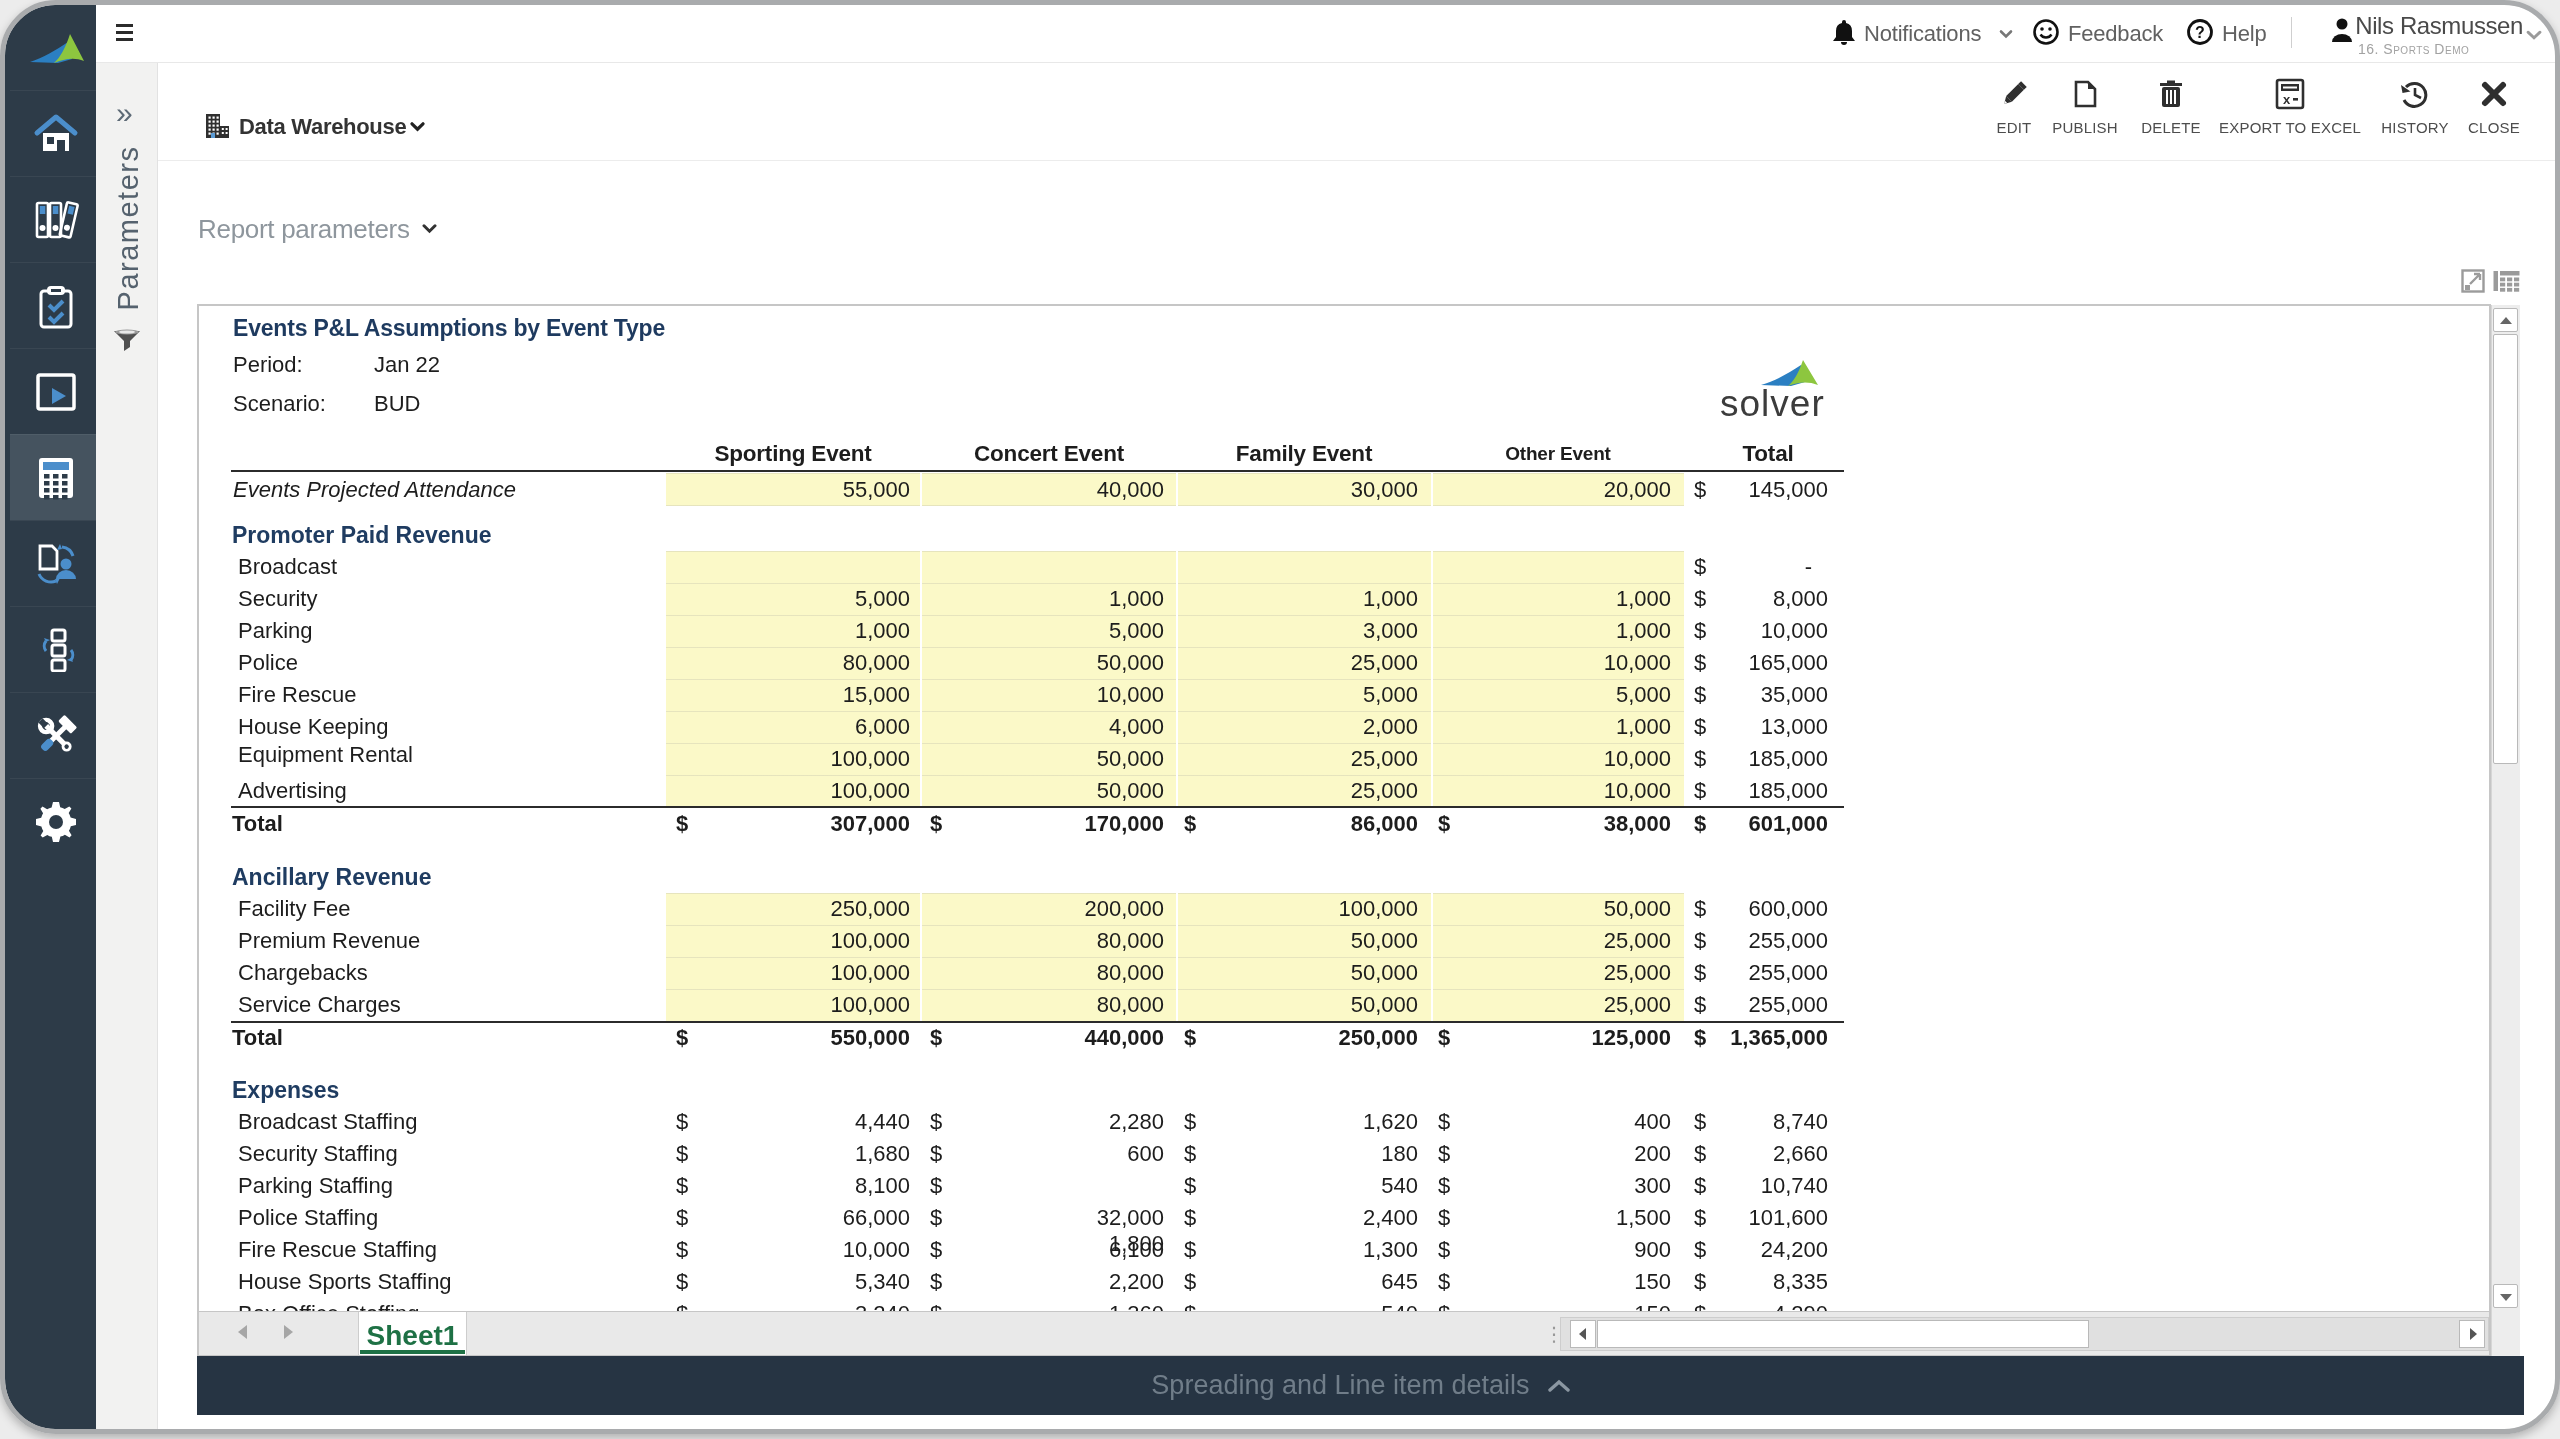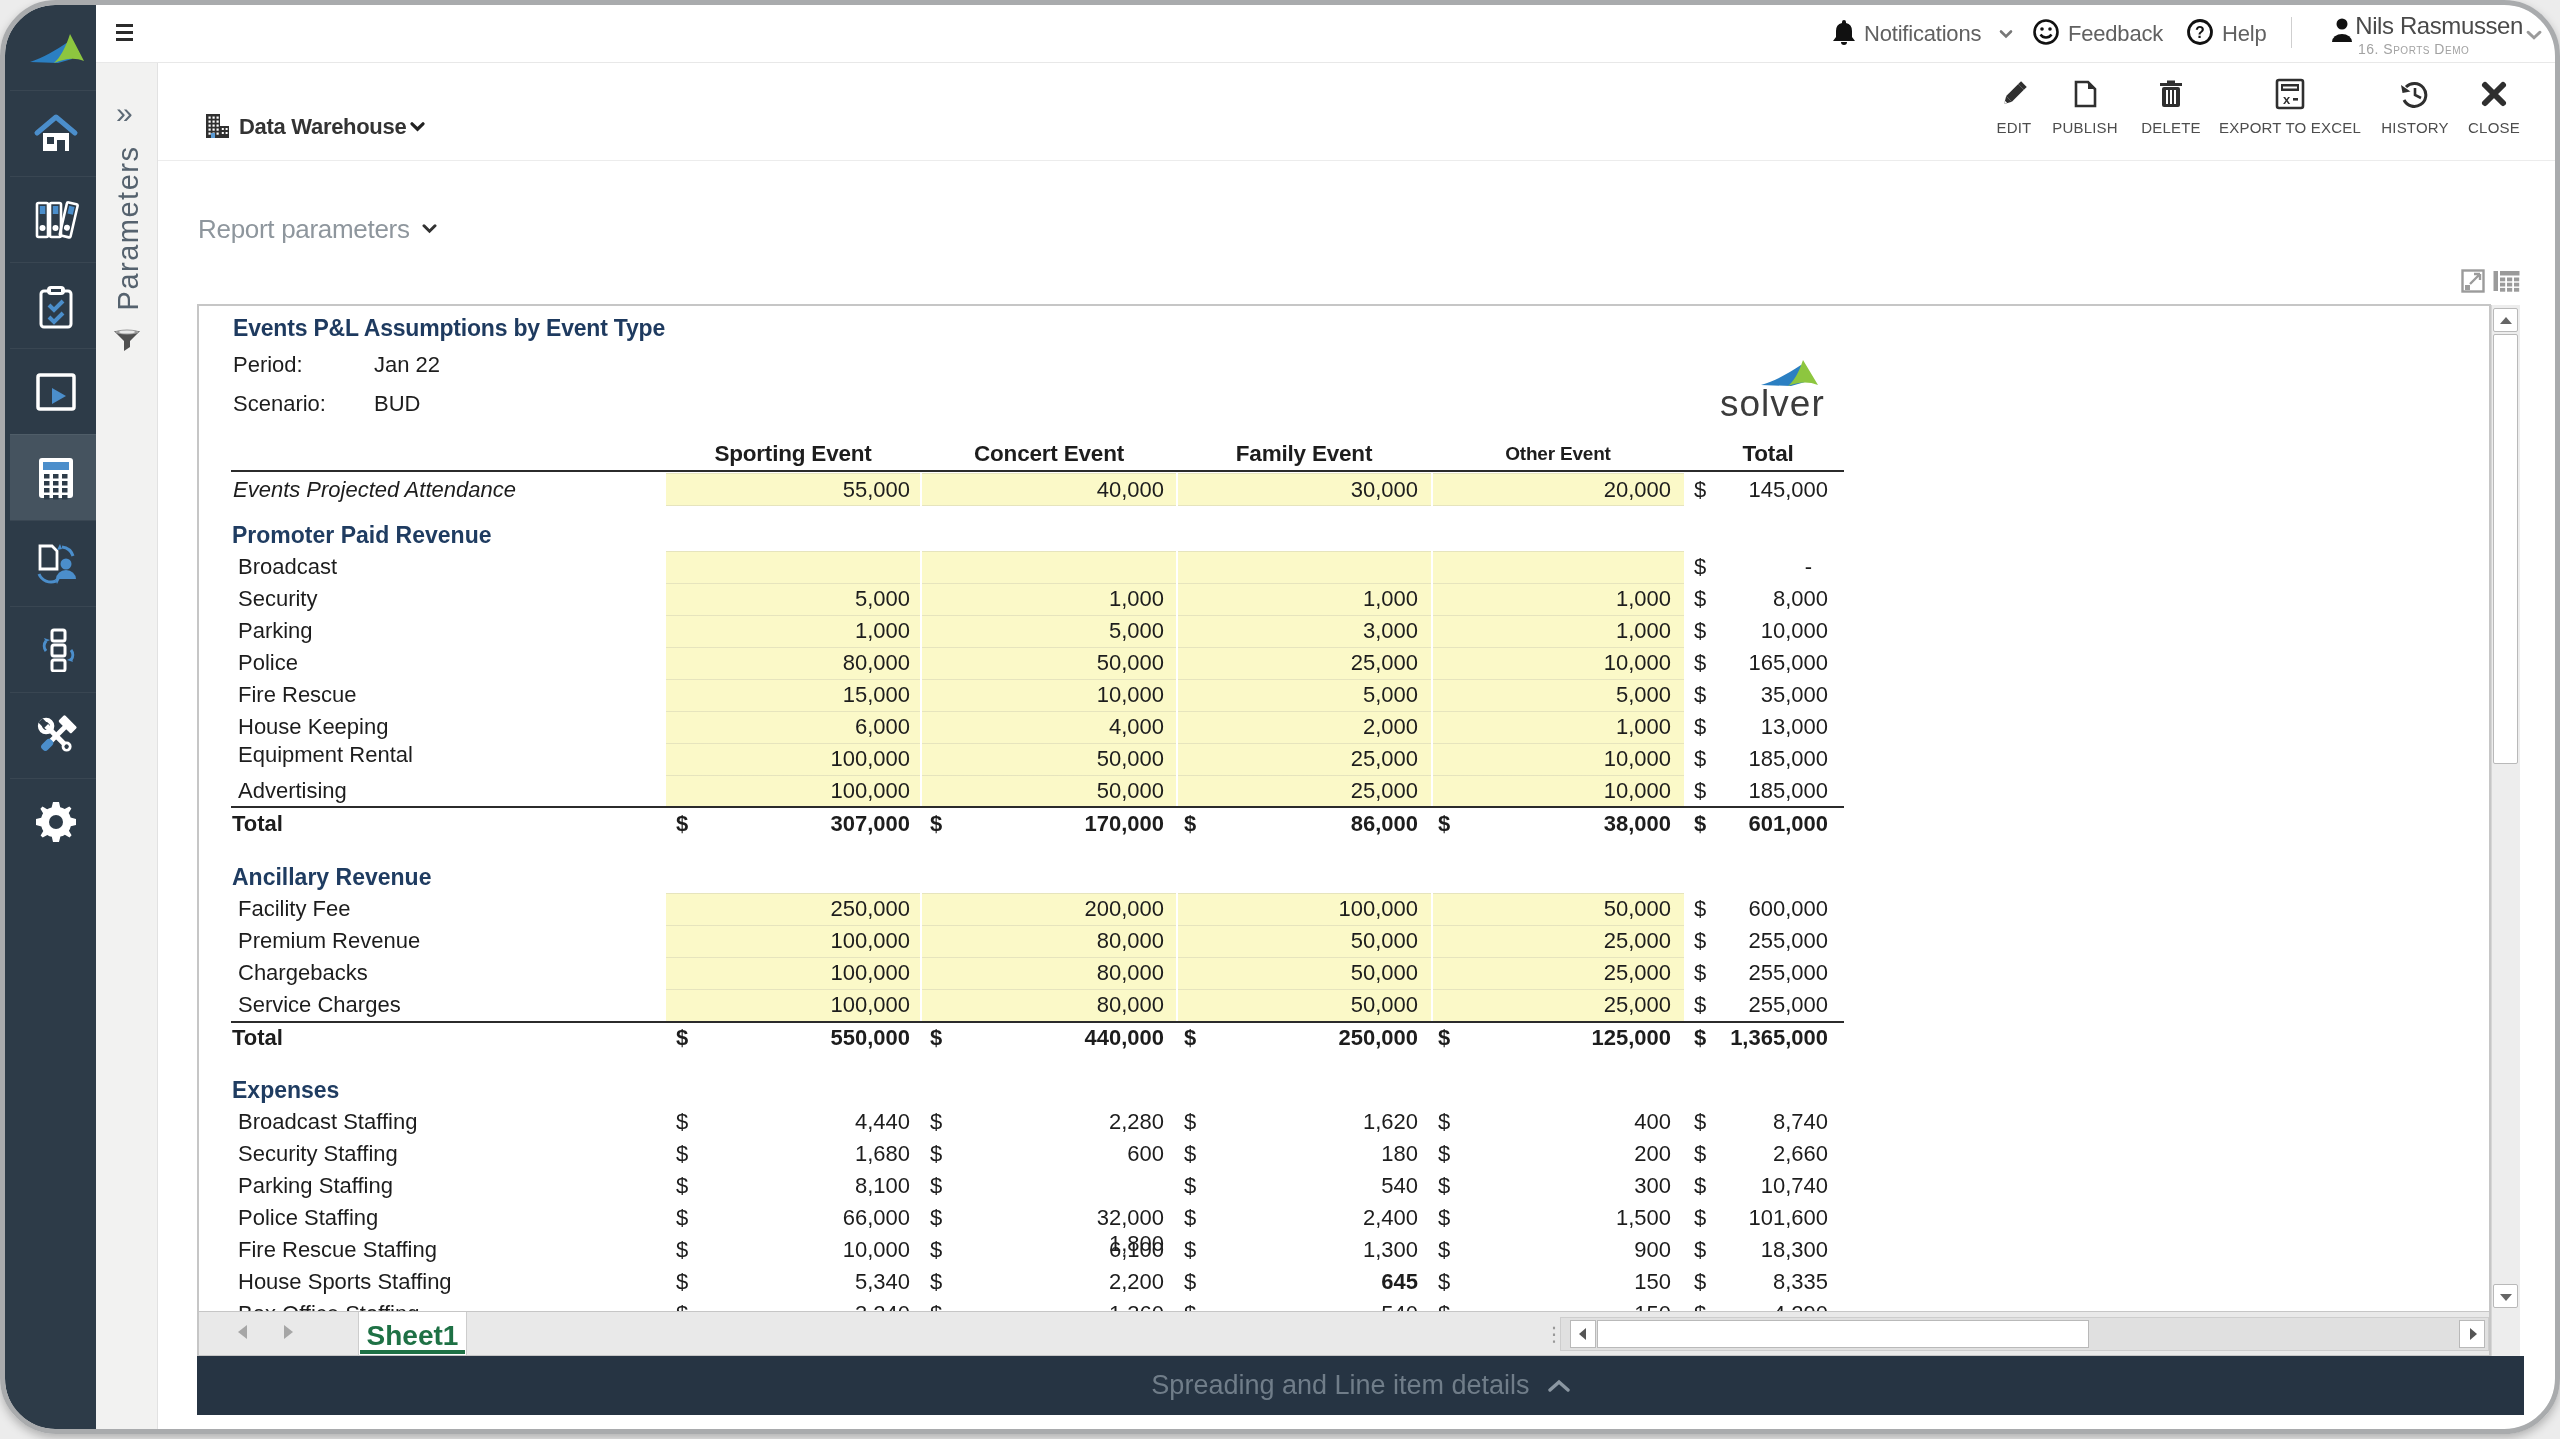--- a/index.html
+++ b/index.html
@@ -488,28 +488,28 @@
 <div class="st " style="left:238px;top:1234px;">Fire Rescue Staffing</div>
 <div class="st " style="left:676px;top:1234px;">$</div>
 <div class="st " style="left:650px;top:1234px;width:260px;text-align:right;">10,000</div>
 <div class="st " style="left:930px;top:1234px;">$</div>
 <div class="st " style="left:904px;top:1234px;width:260px;text-align:right;">6,100</div>
 <div class="st " style="left:1184px;top:1234px;">$</div>
 <div class="st " style="left:1158px;top:1234px;width:260px;text-align:right;">1,300</div>
 <div class="st " style="left:1438px;top:1234px;">$</div>
 <div class="st " style="left:1411px;top:1234px;width:260px;text-align:right;">900</div>
 <div class="st " style="left:1694px;top:1234px;">$</div>
-<div class="st " style="left:1568px;top:1234px;width:260px;text-align:right;">18,300</div>
+<div class="st " style="left:1568px;top:1234px;width:260px;text-align:right;">24,200</div>
 <div class="st " style="left:238px;top:1266px;">House Sports Staffing</div>
 <div class="st " style="left:676px;top:1266px;">$</div>
 <div class="st " style="left:650px;top:1266px;width:260px;text-align:right;">5,340</div>
 <div class="st " style="left:930px;top:1266px;">$</div>
 <div class="st " style="left:904px;top:1266px;width:260px;text-align:right;">2,200</div>
 <div class="st " style="left:1184px;top:1266px;">$</div>
-<div class="st " style="left:1158px;top:1266px;width:260px;text-align:right;font-weight:bold;">645</div>
+<div class="st " style="left:1158px;top:1266px;width:260px;text-align:right;">645</div>
 <div class="st " style="left:1438px;top:1266px;">$</div>
 <div class="st " style="left:1411px;top:1266px;width:260px;text-align:right;">150</div>
 <div class="st " style="left:1694px;top:1266px;">$</div>
 <div class="st " style="left:1568px;top:1266px;width:260px;text-align:right;">8,335</div>
 <div class="st " style="left:238px;top:1298px;">Box Office Staffing</div>
 <div class="st " style="left:676px;top:1298px;">$</div>
 <div class="st " style="left:650px;top:1298px;width:260px;text-align:right;">3,240</div>
 <div class="st " style="left:930px;top:1298px;">$</div>
 <div class="st " style="left:904px;top:1298px;width:260px;text-align:right;">1,360</div>
 <div class="st " style="left:1184px;top:1298px;">$</div>

